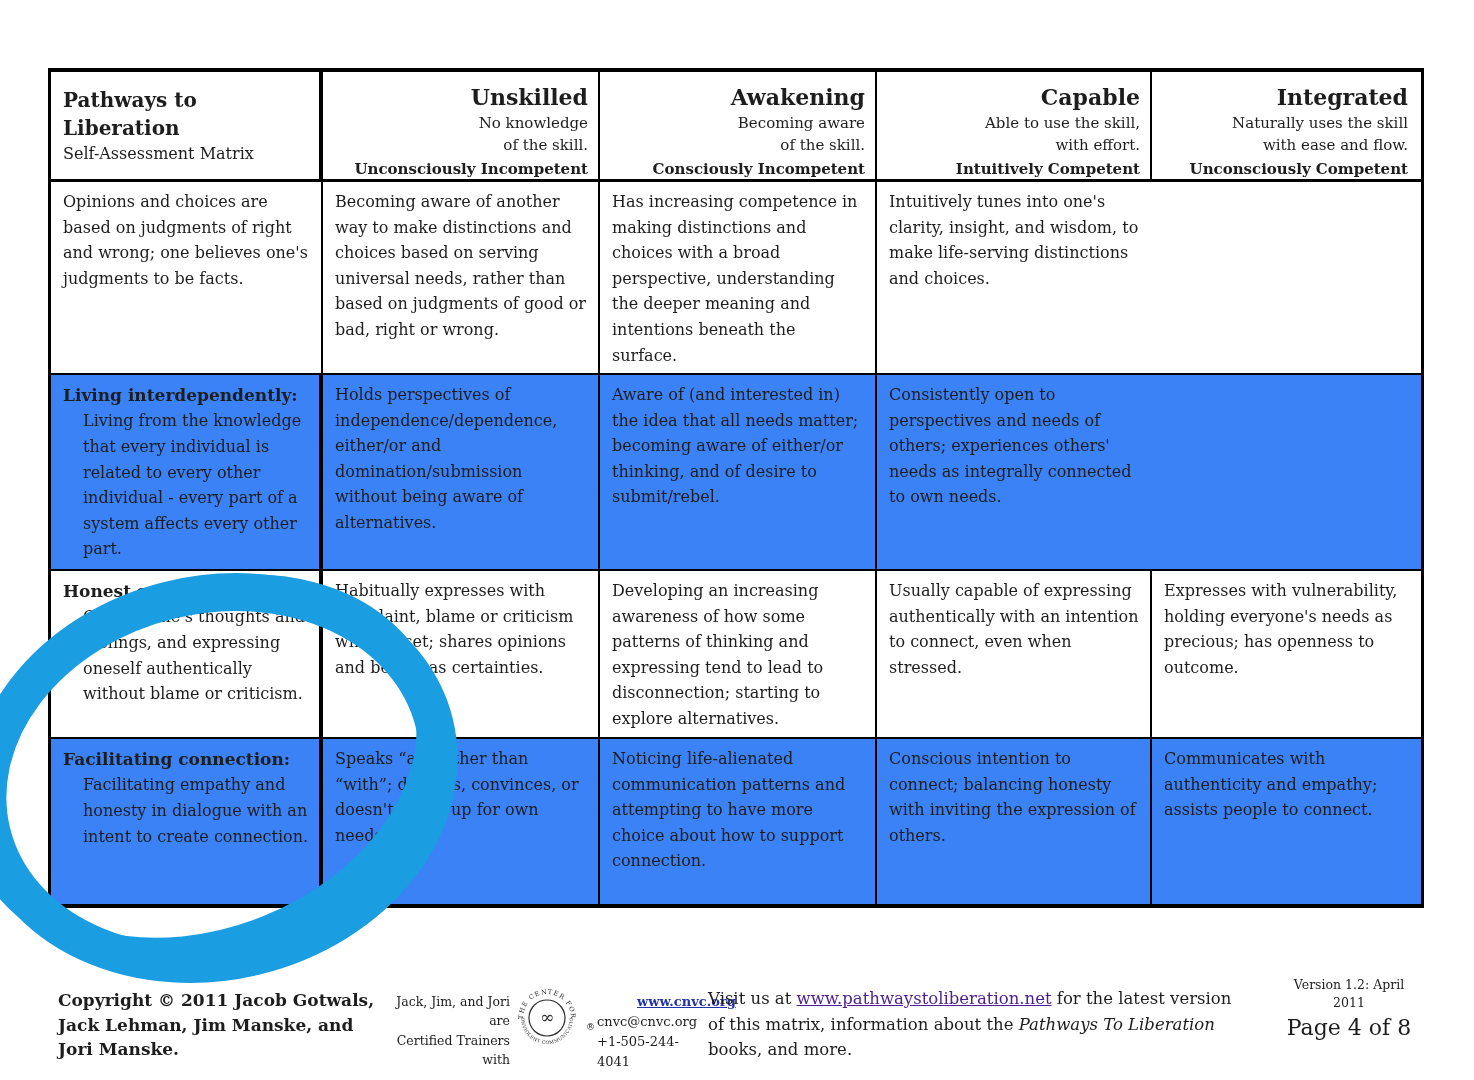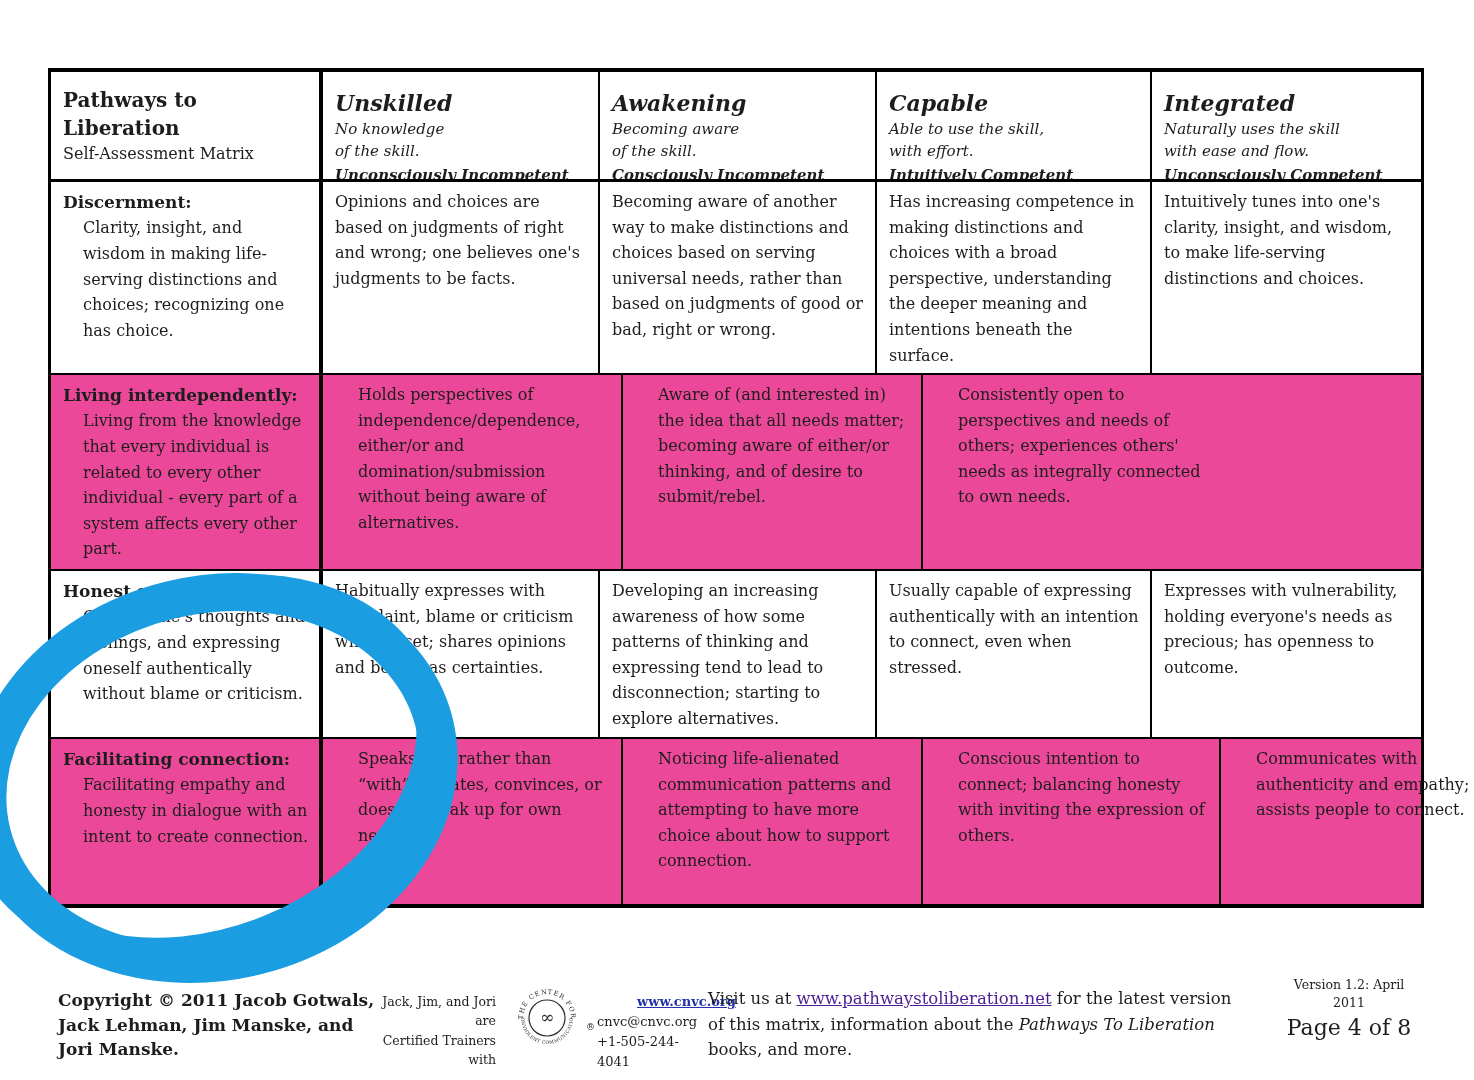--- a/index.html
+++ b/index.html
@@ -23,39 +23,39 @@
   .h-r2{height:196px;}
   .h-r3{height:168px;}
   .h-r4{height:165px;}
   .cell{
     box-sizing:border-box;padding:7px 10px 6px 12px;
     border-right:2px solid #000;font-size:16px;line-height:1.6;
     overflow:hidden;
   }
   .cell:last-child{border-right:none;}
   .cell.first{border-right-width:4px;}
-  .row-teal{background:#ec4899;gap:23px;}
+  .row-teal{background:#3b82f6;}
   
   .corner{display:flex;flex-direction:column;justify-content:center;}
   .corner .title{font-weight:bold;font-size:20px;line-height:1.4;}
   .corner .subtitle{font-size:16px;line-height:1.5;}
   
-  .colhead{text-align:left;padding-top:18px;font-style:italic;}
+  .colhead{text-align:right;padding-top:12px;}
   .colhead .colname{font-weight:bold;font-size:22px;line-height:1.2;}
   .colhead .coldesc{font-size:15px;line-height:1.45;white-space:pre-line;margin-top:3px;}
   .colhead .collabel{font-weight:bold;font-size:15px;line-height:1.4;margin-top:2px;}
   
   .rowname{font-weight:bold;font-size:17px;line-height:1.55;}
   .rowdef{padding-left:20px;font-size:16px;line-height:1.6;}
   
   .annotation{position:absolute;left:0;top:0;width:1474px;height:1080px;pointer-events:none;}
   
   .footer-block{position:absolute;}
   .copyright{left:58px;top:988px;width:335px;font-weight:bold;font-size:17px;line-height:1.45;}
-  .trainers{left:372px;top:992px;width:124px;text-align:right;font-size:12.5px;line-height:1.55;white-space:pre-line;}
+  .trainers{left:386px;top:992px;width:124px;text-align:right;font-size:12.5px;line-height:1.55;white-space:pre-line;}
   .logo-wrap{left:515px;top:986px;width:64px;height:64px;}
   .reg-mark{left:586px;top:1022px;font-size:9px;}
   .cnvc{left:597px;top:992px;width:110px;font-size:13px;line-height:1.55;}
   .cnvc a,.cnvc .link{color:#2233aa;text-decoration:underline;font-weight:bold;cursor:pointer;margin-left:40px;}
   .visit{left:708px;top:986px;width:540px;font-size:16.5px;line-height:1.55;}
   .visit .vlink{color:#4c1d95;font-weight:normal;text-decoration:underline;cursor:pointer;text-align:right;}
   .visit .vitalic{font-style:italic;}
   .versionpage{left:1278px;top:976px;width:142px;text-align:center;}
   .versionpage .version{font-size:12.5px;line-height:1.4;}
   .versionpage .page{font-size:22px;margin-top:4px;}
@@ -90,24 +90,20 @@
     </div>
     <div class="cell colhead">
       <div class="colname">Integrated</div>
       <div class="coldesc">Naturally uses the skill
 with ease and flow.</div>
       <div class="collabel">Unconsciously Competent</div>
     </div>
   </div>
 
   <div class="trow h-r1">
-    <div class="cell first">
-      <div class="rowname">Discernment:</div>
-      <div class="rowdef">Clarity, insight, and wisdom in making life-serving distinctions and choices; recognizing one has choice.</div>
-    </div>
     <div class="cell">Opinions and choices are based on judgments of right and wrong; one believes one's judgments to be facts.</div>
     <div class="cell">Becoming aware of another way to make distinctions and choices based on serving universal needs, rather than based on judgments of good or bad, right or wrong.</div>
     <div class="cell">Has increasing competence in making distinctions and choices with a broad perspective, understanding the deeper meaning and intentions beneath the surface.</div>
     <div class="cell">Intuitively tunes into one's clarity, insight, and wisdom, to make life-serving distinctions and choices.</div>
   </div>
 
   <div class="trow h-r2 row-teal">
     <div class="cell first">
       <div class="rowname">Living interdependently:</div>
       <div class="rowdef">Living from the knowledge that every individual is related to every other individual - every part of a system affects every other part.</div>

